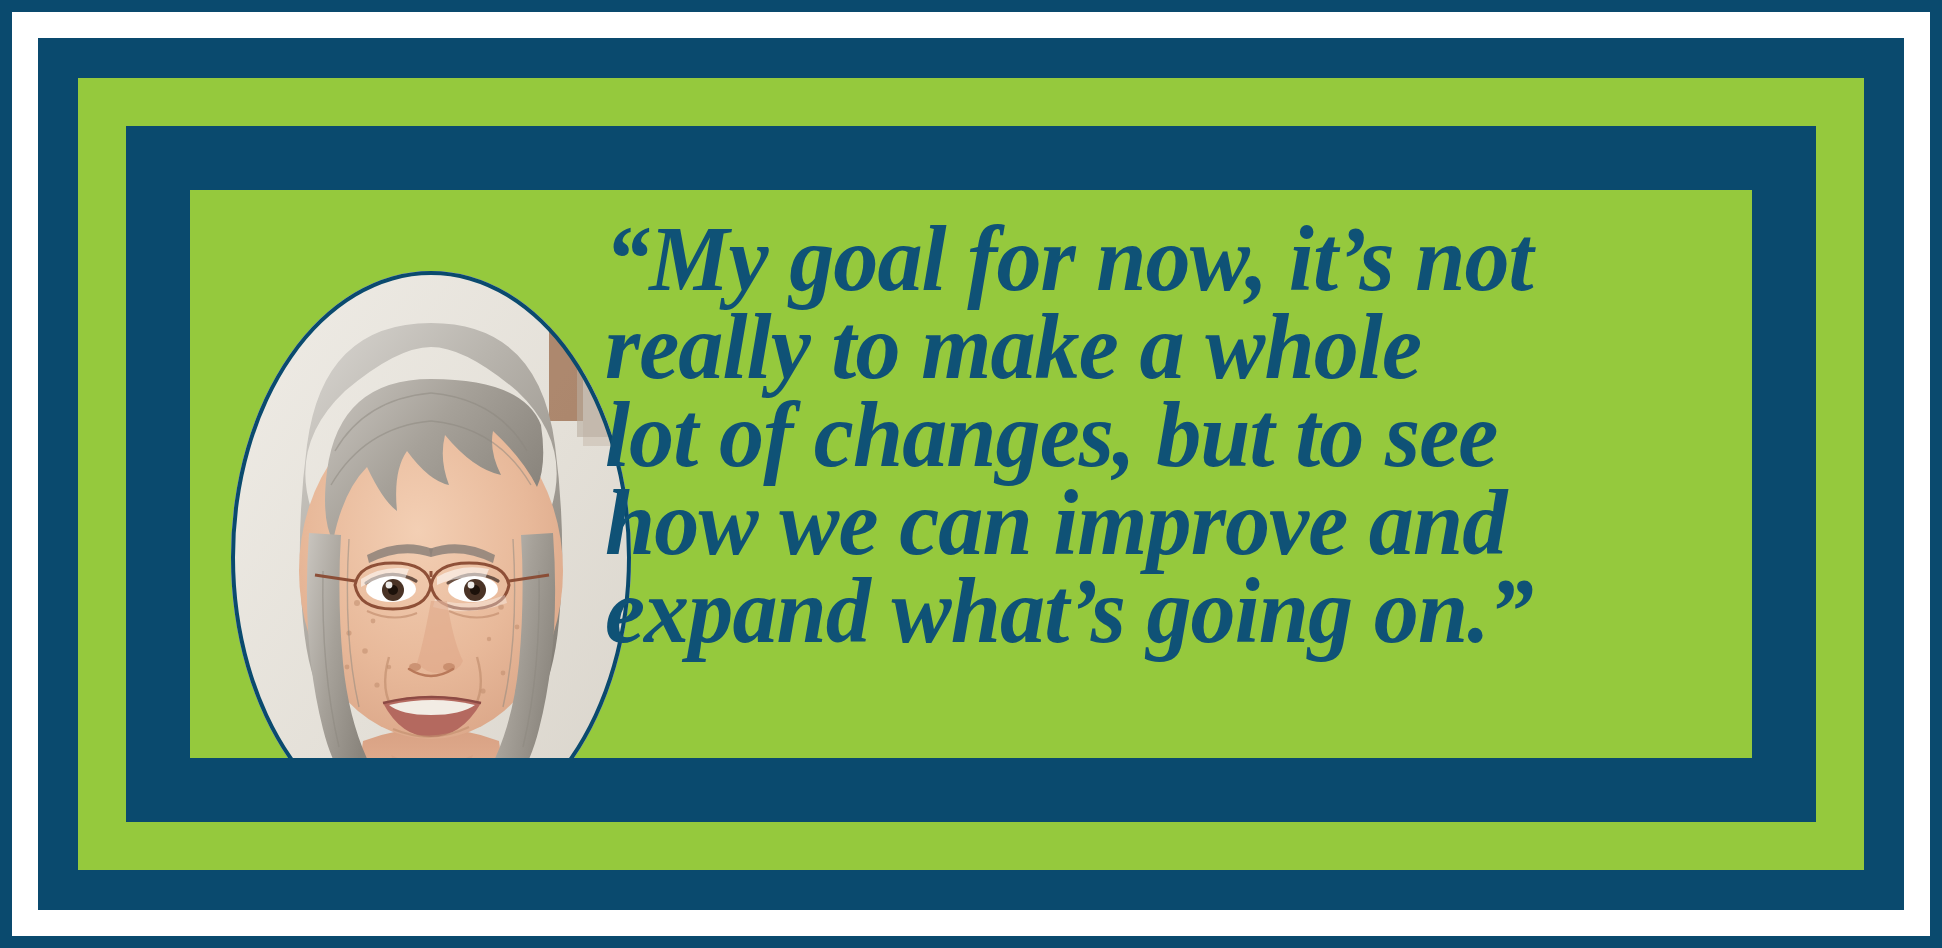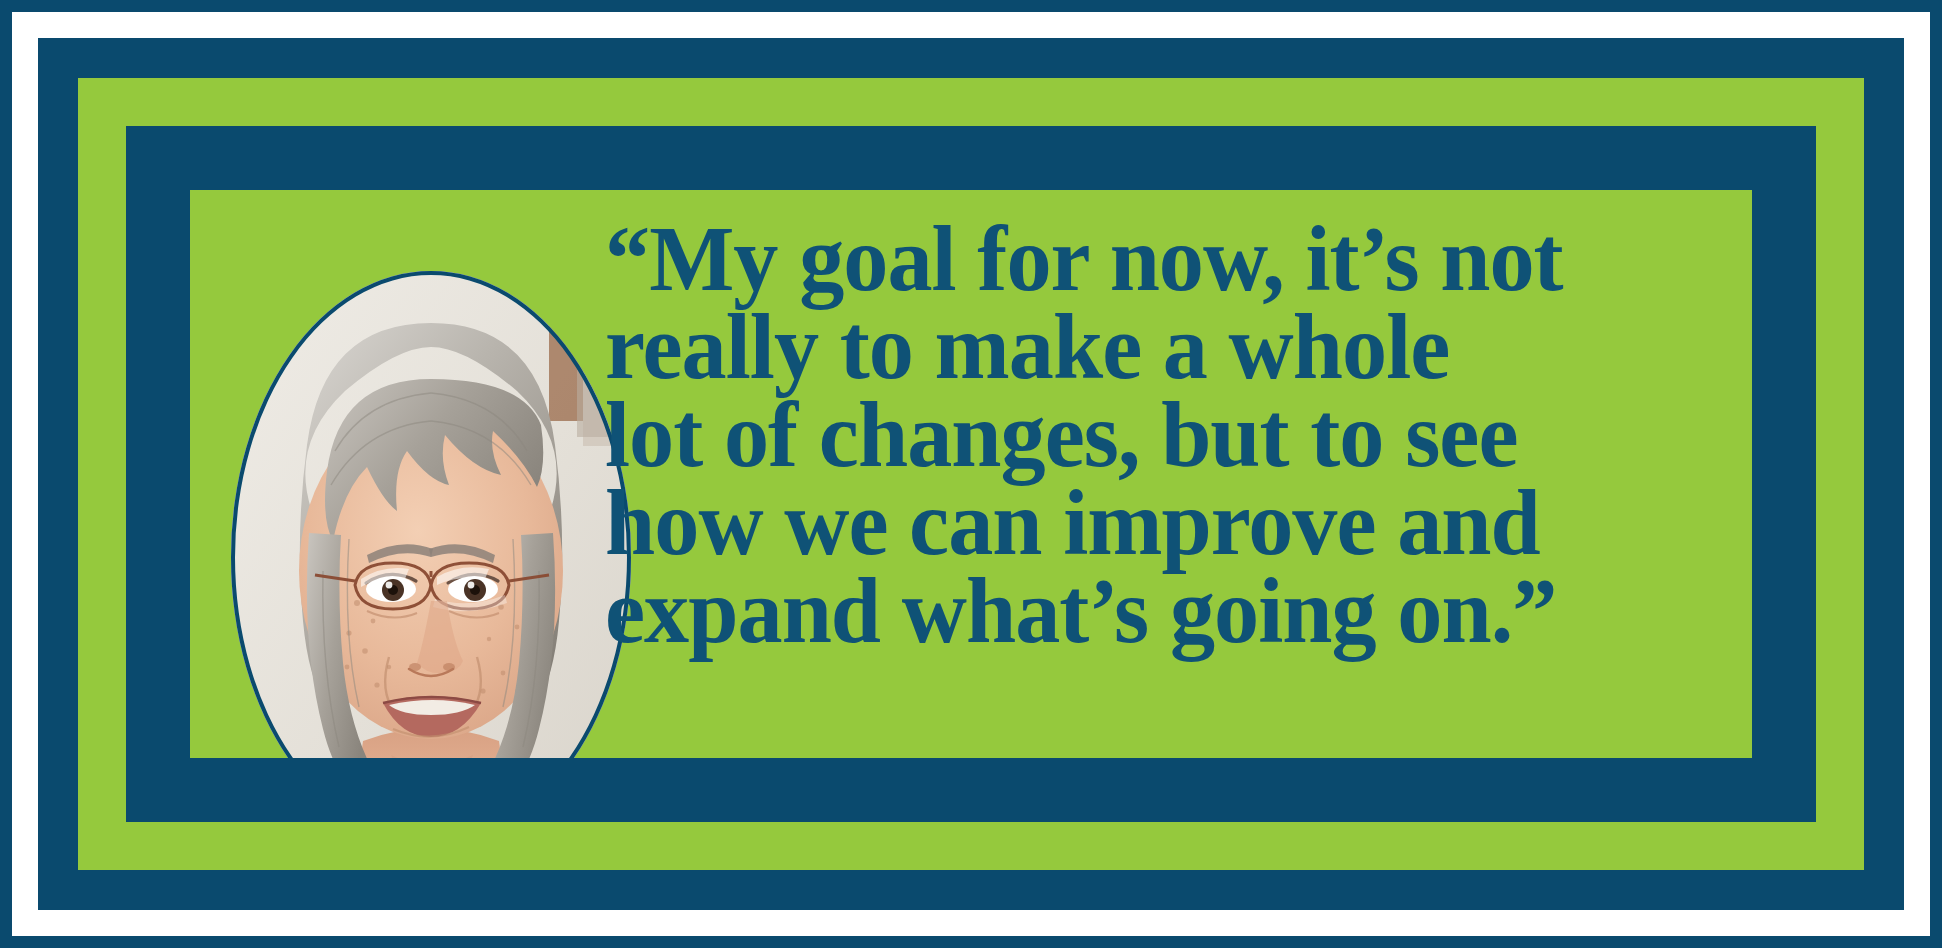--- a/index.html
+++ b/index.html
@@ -50,20 +50,21 @@
     left: 40px; top: 40px; right: 40px; bottom: 40px;
     background: #95c93d;
     box-sizing: border-box;
   }
   
   .frame-blue3 {
     position: absolute;
     left: 48px; top: 48px; right: 48px; bottom: 48px;
     background: #0a4a6e;
     box-sizing: border-box;
+    font-style: italic;
   }
   
   .field {
     position: absolute;
     left: 64px; top: 64px; right: 64px; bottom: 64px;
     background: #95c93d;
     box-sizing: border-box;
     overflow: hidden;
   }
 

